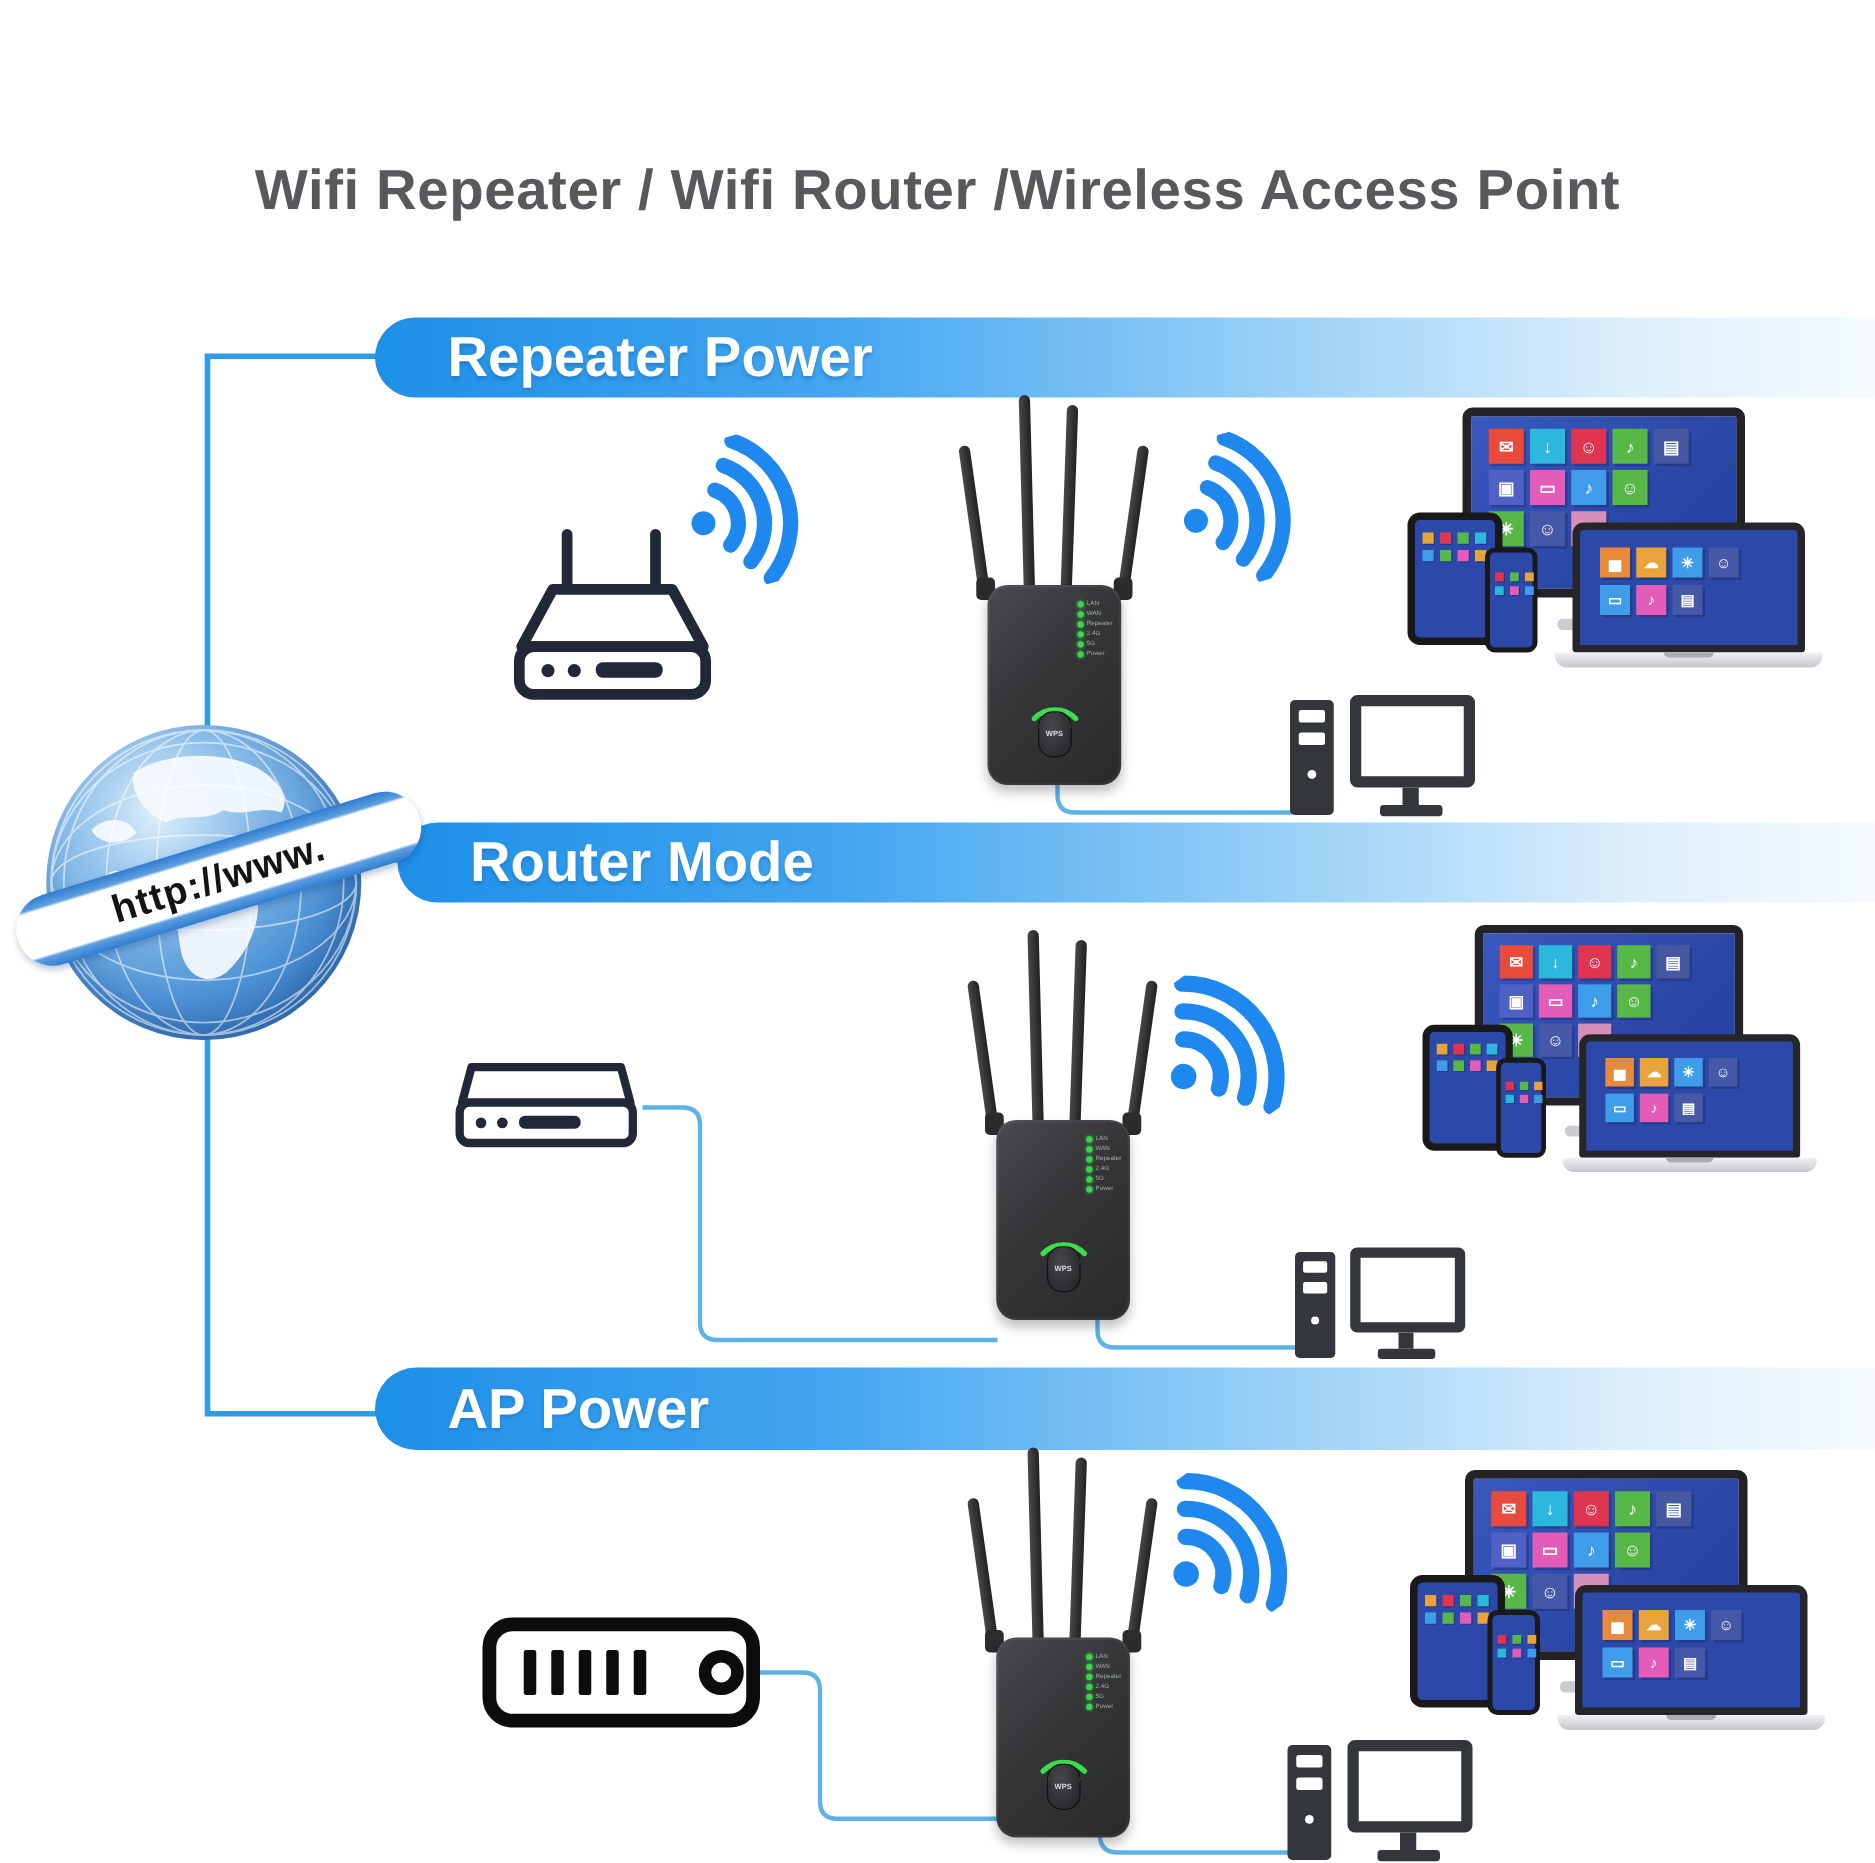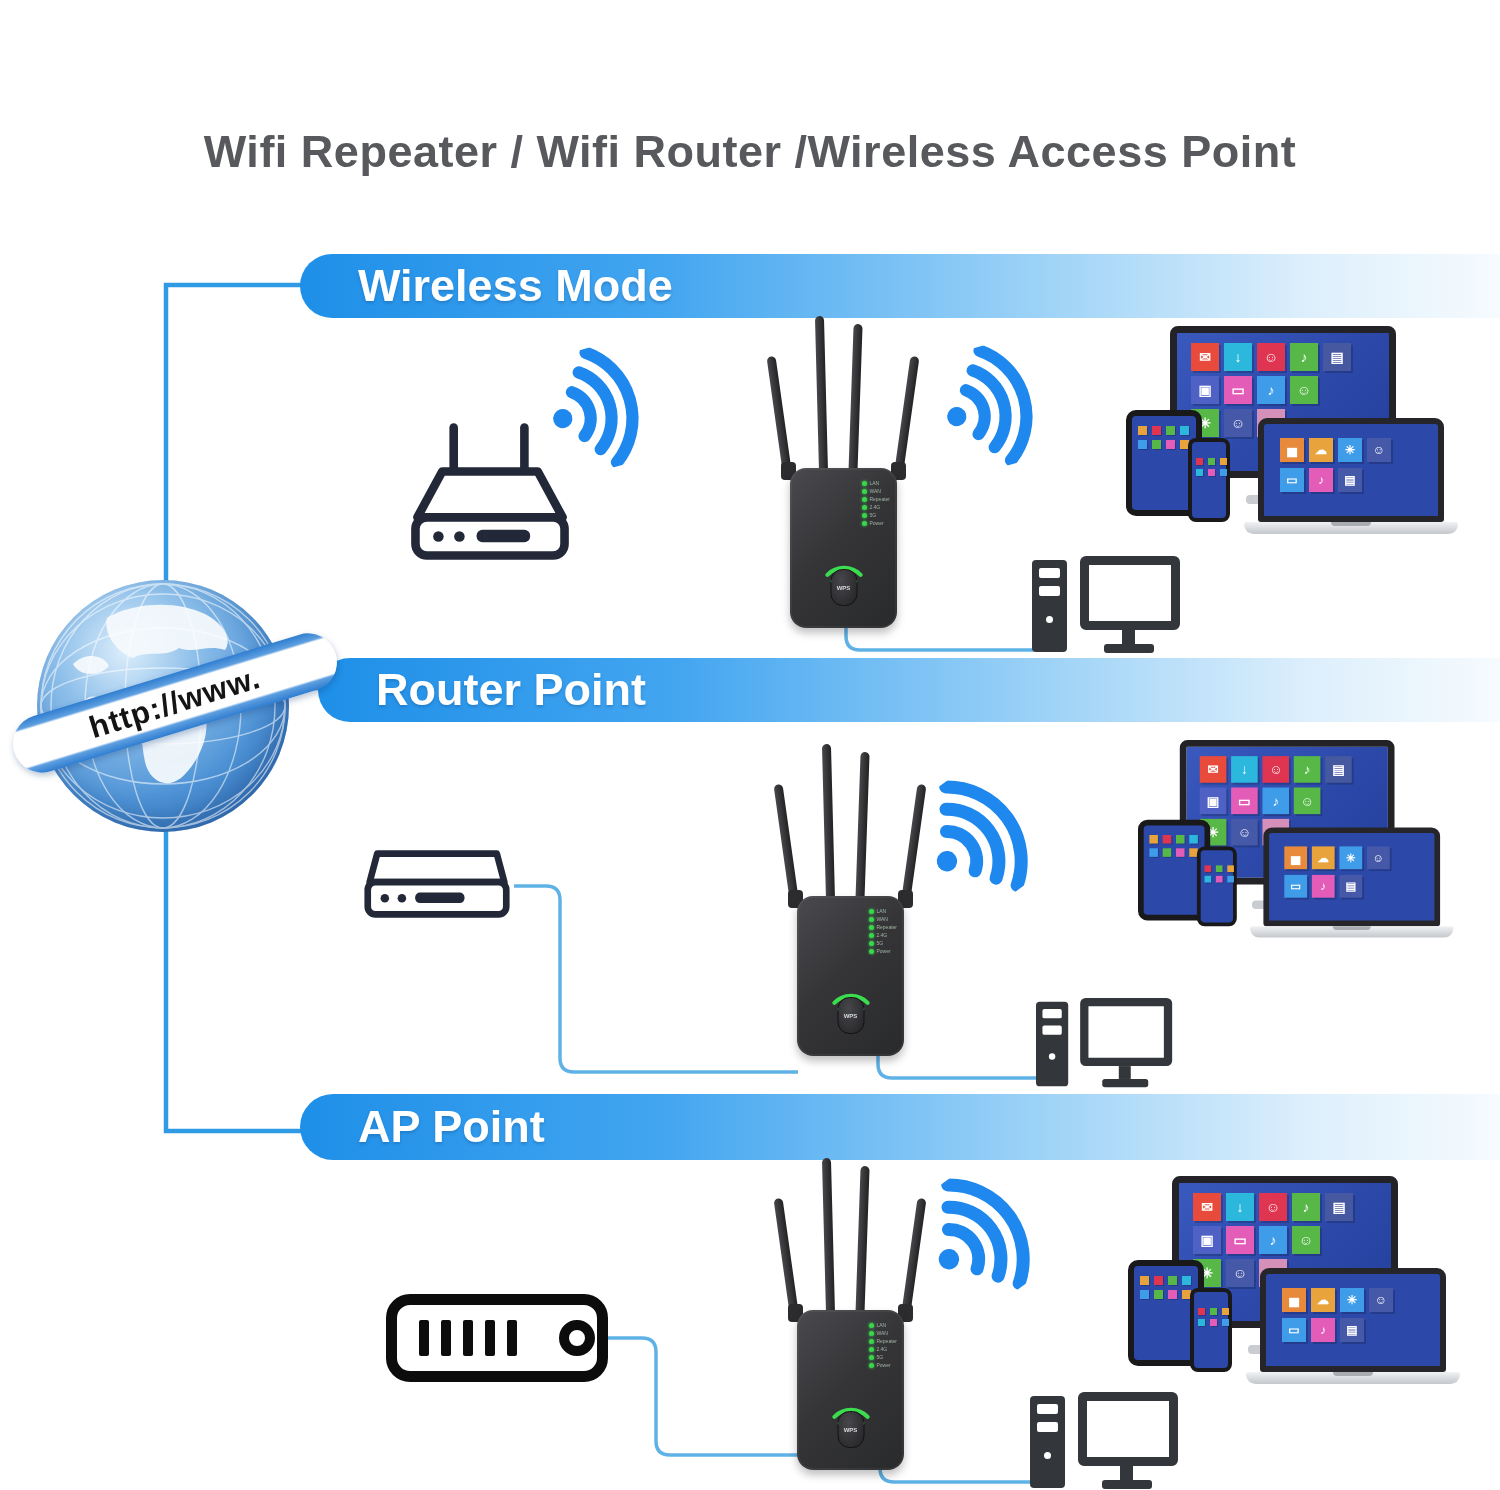--- a/index.html
+++ b/index.html
@@ -126,27 +126,27 @@
     <path d="M312 285 H166 V1131 H302" fill="none" stroke="#2e9be4" stroke-width="4.5"></path>
     <path d="M250 688 H330" fill="none" stroke="#2e9be4" stroke-width="4.5"></path>
     <path d="M846 624 V636 Q846 650 860 650 H1034" fill="none" stroke="#5fb2e6" stroke-width="3.5"></path>
     <path d="M514 886 H546 Q560 886 560 900 V1058 Q560 1072 574 1072 H798" fill="none" stroke="#5fb2e6" stroke-width="3.5"></path>
     <path d="M878 1056 V1064 Q878 1078 892 1078 H1038" fill="none" stroke="#5fb2e6" stroke-width="3.5"></path>
     <path d="M604 1338 H642 Q656 1338 656 1352 V1441 Q656 1455 670 1455 H798" fill="none" stroke="#5fb2e6" stroke-width="3.5"></path>
     <path d="M880 1462 V1468 Q880 1482 894 1482 H1032" fill="none" stroke="#5fb2e6" stroke-width="3.5"></path>
   </svg>
 
   <div class="pill pill1">
-    <span>Wireless Mode</span>
+    <span>Repeater Power</span>
     </div>
   <div class="pill pill2">
-    <span>Router Point</span>
+    <span>Router Mode</span>
     </div>
   <div class="pill pill3">
-    <span>AP Point</span>
+    <span>AP Power</span>
     </div>
 
   <div class="globe">
     <div class="globe-sphere"></div>
     <svg class="globe-grid" viewBox="0 0 252 252">
       <g fill="#f6fafd" opacity="0.93">
         <path d="M70 38 C95 22 140 20 168 34 C185 43 196 58 188 70 C170 64 158 74 142 68 C128 78 108 70 96 78 C80 72 66 54 70 38 Z"></path>
         <path d="M118 112 C138 104 162 112 168 132 C174 154 162 182 144 198 C128 210 112 200 108 182 C104 162 100 126 118 112 Z"></path>
         <path d="M48 120 C38 132 44 148 58 150 C70 150 76 136 68 124 C62 116 54 114 48 120 Z"></path>
         <path d="M36 84 C48 72 66 74 72 86 C64 96 44 98 36 84 Z"></path>

